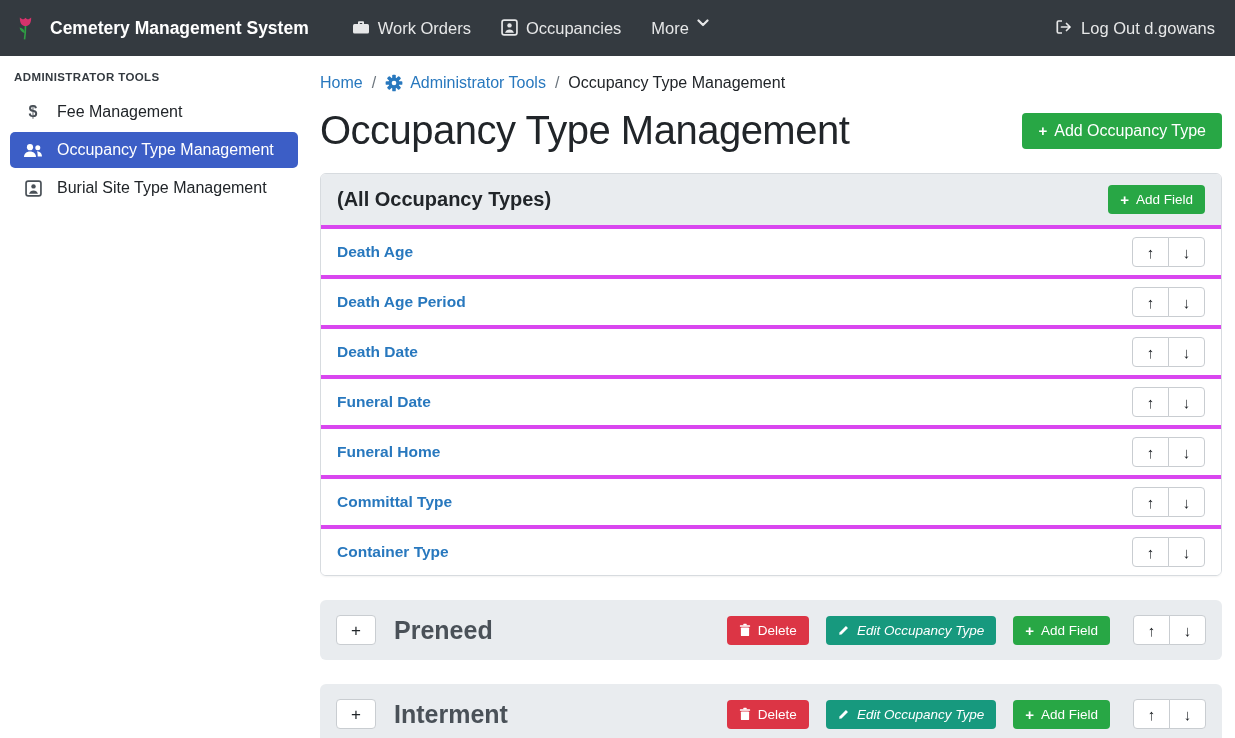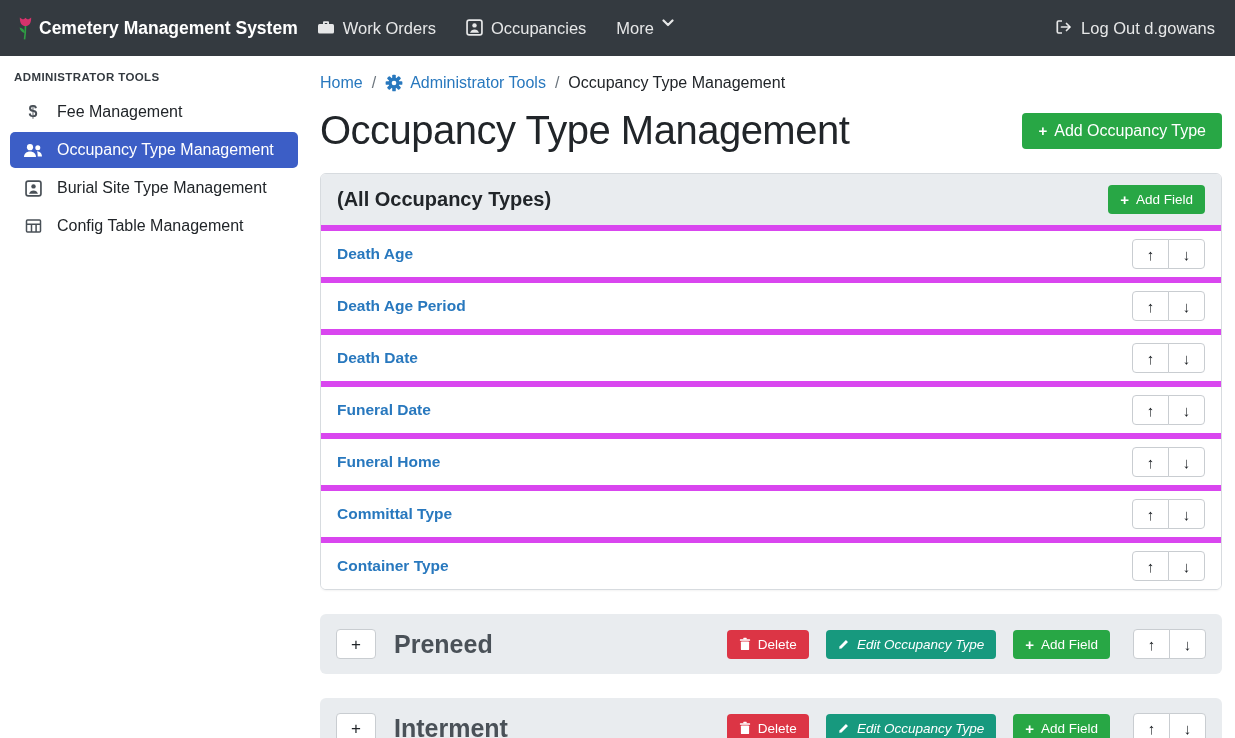--- a/index.html
+++ b/index.html
@@ -7,21 +7,21 @@
   body {
     width: 1235px; height: 738px; position: relative; overflow: hidden;
     font-family: "Liberation Sans", sans-serif; background: #fff; color: #212529;
   }
 
   
   .navbar {
     height: 56px; background: #343a40; display: flex; align-items: center;
     padding: 0 16px; color: #fff;
   }
-  .brand { display: flex; align-items: center; gap: 4px; font-weight: 700; font-size: 17.5px; color: #fff; margin-right: 4px; cursor: pointer; }
+  .brand { display: flex; align-items: center; gap: 15px; font-weight: 700; font-size: 17.5px; color: #fff; margin-right: 28px; cursor: pointer; }
   .nav-link {
     display: flex; gap: 8px; color: rgba(255,255,255,.88);
     font-size: 16.5px; margin: 0 15px; text-decoration: none; cursor: pointer;
   }
   .logout { margin-left: auto; margin-right: 4px; }
 
   
   .sidebar { position: absolute; top: 56px; left: 0; bottom: 0; width: 308px; background: #fff; }
   .side-head { font-size: 11.5px; font-weight: 700; letter-spacing: .4px; color: #343a40; padding: 15px 14px 9px; }
   .side-item {
@@ -54,21 +54,21 @@
   .btn-danger { background: #dc3545; }
   .btn-teal { background: #17997e; font-style: italic; }
   .plus-glyph { font-weight: 700; font-size: 15px; line-height: 1; }
 
   
   .card { margin-top: 20px; border: 1px solid #d7dbdf; border-radius: 6px; overflow: hidden; box-shadow: 0 1px 2px rgba(0,0,0,.05); }
   .card-header { background: #e9ecef; padding: 11px 16px; display: flex; justify-content: space-between; align-items: center; }
   .card-header-title { font-size: 20px; font-weight: 700; color: #212529; }
   .field-row {
     display: flex; justify-content: space-between; align-items: center;
-    padding: 8px 16px; min-height: 47px; background: #fff; border-top: 6px solid #d946ef;
+    padding: 8px 16px; min-height: 47px; background: #fff; border-top: 4px solid #d946ef;
   }
   .field-link { color: #2878be; font-weight: 700; font-size: 15.5px; text-decoration: none; cursor: pointer; }
 
   .arrow-group { display: inline-flex; }
   .arrow-btn {
     background: #fff; border: 1px solid #c9cdd1; color: #212529; height: 30px; width: 37px;
     font-size: 15px; line-height: 1; cursor: pointer; padding: 0; font-family: inherit;
   }
   .arrow-btn.up { border-radius: 4px 0 0 4px; }
   .arrow-btn.down { border-radius: 0 4px 4px 0; margin-left: -1px; }
@@ -169,29 +169,20 @@
     <span class="icn">
       <svg width="17" height="17" viewBox="0 0 16 16">
         <rect x="1" y="1" width="14" height="14" rx="2" fill="none" stroke="currentColor" stroke-width="1.6"></rect>
         <circle cx="8" cy="6" r="2.1" fill="currentColor"></circle>
         <path d="M3.8 13 C4.4 10.8 6 9.8 8 9.8 S11.6 10.8 12.2 13 Z" fill="currentColor"></path>
       </svg>
     </span>
     <span>Burial Site Type Management</span>
   </div>
 
-  <div class="side-item">
-    <span class="icn">
-      <svg width="17" height="16" viewBox="0 0 16 16">
-        <rect x="1" y="2" width="14" height="12" rx="1" fill="none" stroke="currentColor" stroke-width="1.5"></rect>
-        <path d="M1 6.2 H15 M6 6.2 V14 M10.6 6.2 V14" stroke="currentColor" stroke-width="1.5" fill="none"></path>
-      </svg>
-    </span>
-    <span>Config Table Management</span>
-  </div>
 
 </aside>
 
 <main class="main">
 
   <div class="breadcrumb">
     <a class="crumb-link">
       <span>Home</span>
     </a>
     <span class="crumb-sep">/</span>

